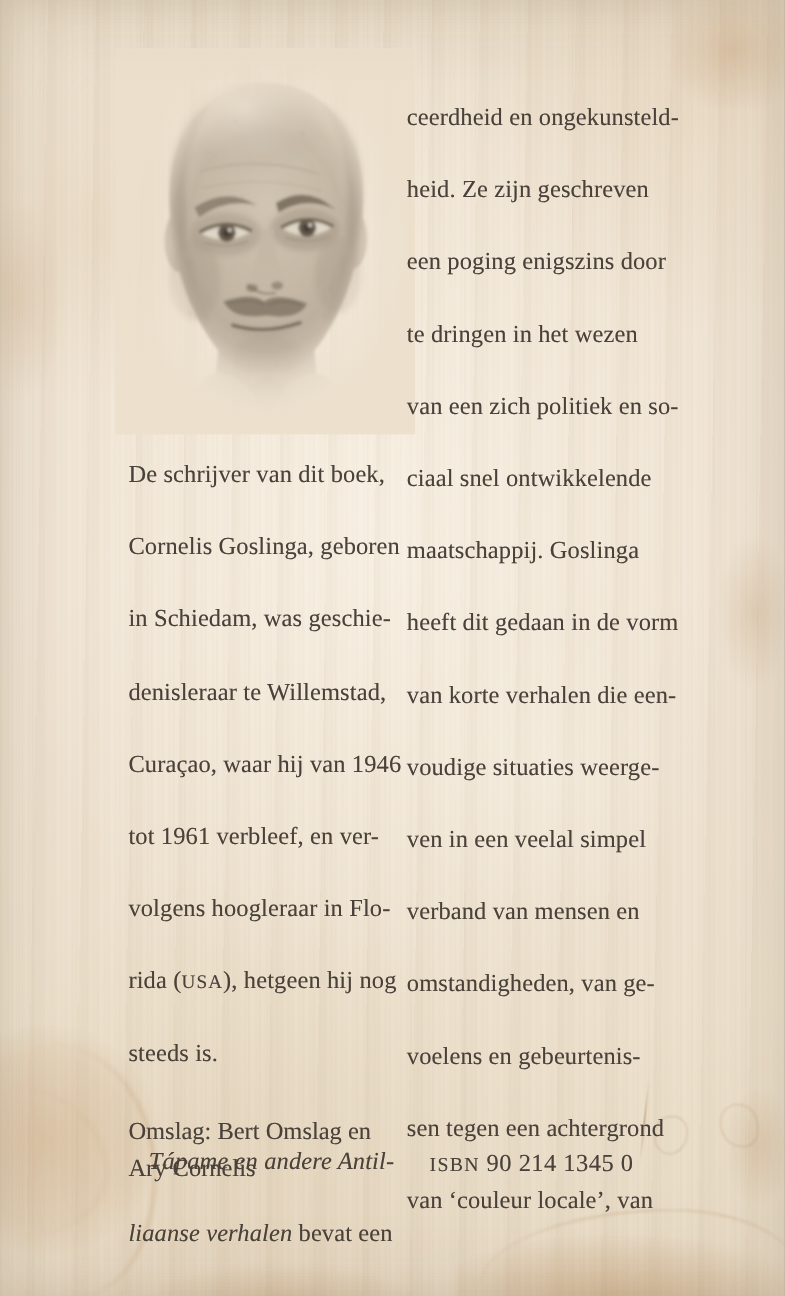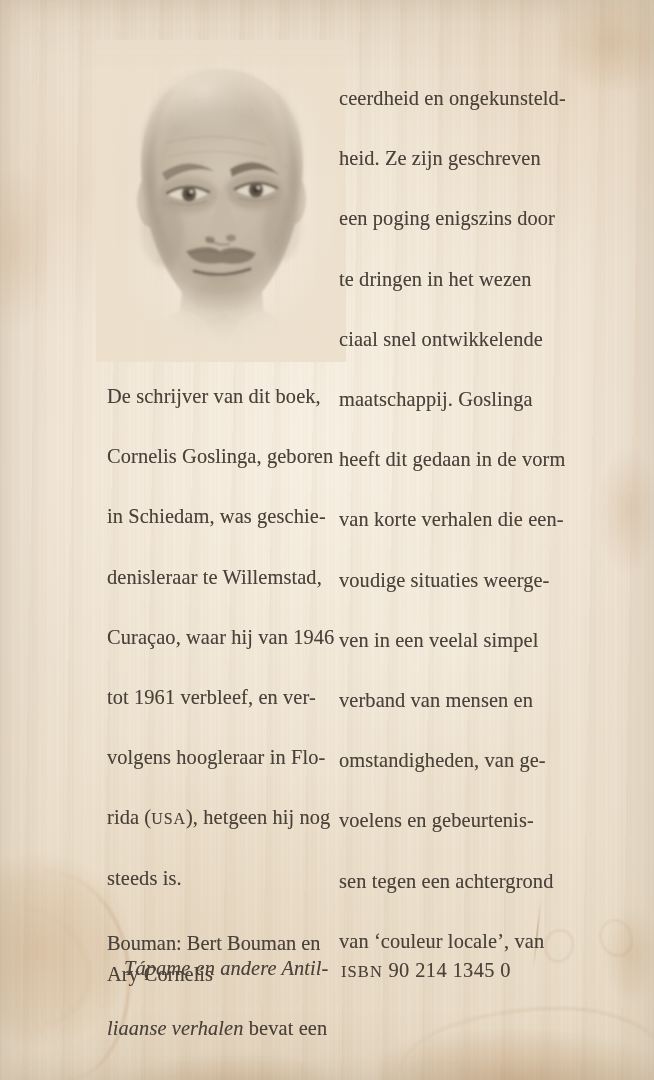--- a/index.html
+++ b/index.html
@@ -269,20 +269,21 @@
     left: 341px;
     top: 959px;
     font-size: 20.4px;
     color: #4a423a;
     letter-spacing: 0.4px;
   }
 
   #isbn .isbn-word {
     font-size: 16.5px;
     letter-spacing: 1.1px;
+    margin-left: 17px;
   }
 
   
   .col, #credits, #isbn {
     text-shadow: 0 0 0.55px rgba(74,66,58,0.40);
   }
 
   
   .vignette {
     position: absolute;
@@ -457,20 +458,21 @@
     
     
     
   </div>
 
   <div id="col-right" class="col">
     <span class="line">ceerdheid en ongekunsteld-</span>
     <span class="line">heid. Ze zijn geschreven</span>
     <span class="line">een poging enigszins door</span>
     <span class="line">te dringen in het wezen</span>
+    <span class="line">van een zich politiek en so-</span>
     <span class="line">ciaal snel ontwikkelende</span>
     <span class="line">maatschappij. Goslinga</span>
     <span class="line">heeft dit gedaan in de vorm</span>
     <span class="line">van korte verhalen die een-</span>
     <span class="line">voudige situaties weerge-</span>
     <span class="line">ven in een veelal simpel</span>
     <span class="line">verband van mensen en</span>
     <span class="line">omstandigheden, van ge-</span>
     <span class="line">voelens en gebeurtenis-</span>
     <span class="line">sen tegen een achtergrond</span>
@@ -482,20 +484,20 @@
     
     
     
     
     
     
     
   </div>
 
   <div id="credits">
-    <div>Bouman: Bert Bouman en</div>
+    <div>Omslag: Bert Omslag en</div>
     <div>Ary Cornelis</div>
   </div>
 
   <div id="isbn"><span class="isbn-word">ISBN</span> <span>90 214 1345 0</span></div>
 
   <div class="vignette"></div>
 </div>
 
 </body></html>

